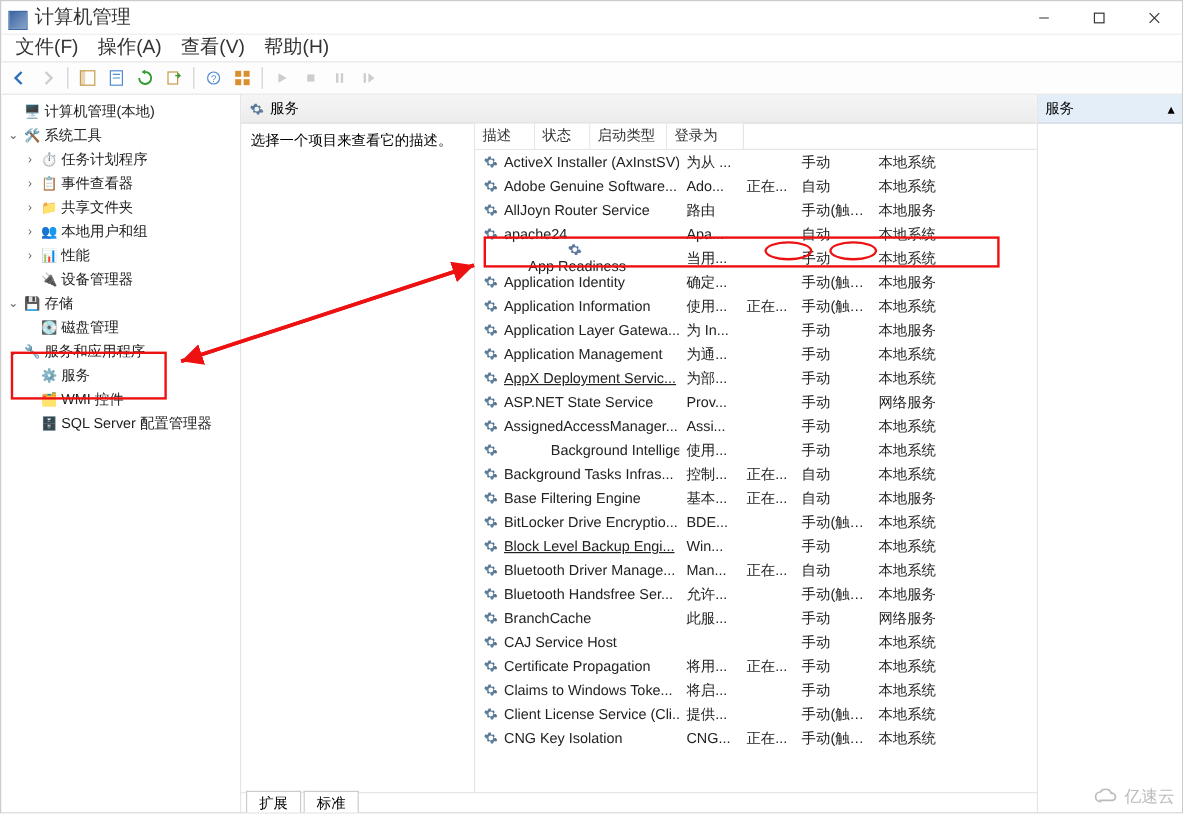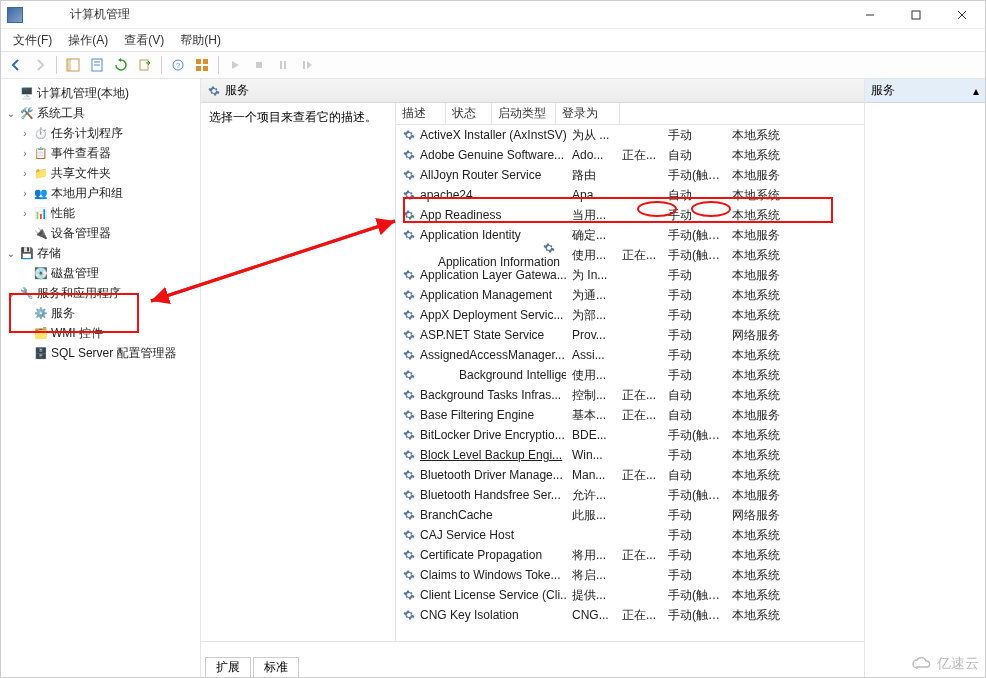--- a/index.html
+++ b/index.html
@@ -1,23 +1,23 @@
 <!DOCTYPE html>
 <html><head>
 <meta charset="utf-8">
 <style>
   * { box-sizing: border-box; font-family: "Microsoft YaHei", "Segoe UI", Tahoma, sans-serif; }
   html, body { margin: 0; padding: 0; height: 100%; }
   .window { width: 986px; height: 678px; background: #fff; display: flex; flex-direction: column; border: 1px solid #ccc; position: relative; overflow: hidden;}
   .titlebar { height: 28px; display: flex; align-items: center; border-bottom: 1px solid #eee; }
-  .title-left { display: flex; align-items: flex-end; padding-left: 6px; font-size: 12px; color: #333; gap: 41px;}
+  .title-left { display: flex; align-items: flex-end; padding-left: 6px; font-size: 16px; color: #333;}
   .title-icon { width: 16px; height: 16px; margin-right: 6px; background: linear-gradient(135deg,#3b66a3,#88a3c8); border:1px solid #3b66a3;}
   .window-buttons { margin-left: auto; display: flex; }
   .win-btn { width: 46px; height: 27px; display: flex; align-items: center; justify-content: center; font-size: 10px; font-family: "Segoe MDL2 Assets","Segoe UI"; }
-  .menubar { height: 22px; display: flex; align-items: center; padding: 0 4px; font-size: 12px; color: #333; }
+  .menubar { height: 22px; display: flex; align-items: center; padding: 0 4px; font-size: 16px; color: #333; }
   .menu-item { padding: 0 8px; line-height: 22px; }
   .toolbar { height: 28px; display: flex; align-items: center; padding: 0 4px; border-top: 1px solid #e5e5e5; border-bottom: 1px solid #e5e5e5; gap: 2px; background: #fdfdfd;}
   .tool-btn { width: 22px; height: 22px; display: flex; align-items: center; justify-content: center; border: 1px solid transparent; font-size: 12px; color:#444;}
   .separator { width: 1px; height: 18px; background: #d0d0d0; margin: 0 3px;}
   .body { flex: 1; display: flex; min-height:0;}
   .tree-pane { width: 200px; border-right: 1px solid #e5e5e5; padding: 4px 0; overflow: hidden; font-size: 12px; color:#222;}
   .tnode { display: flex; align-items: center; height: 20px; padding-left: 4px; white-space: nowrap; cursor:default;}
   .tw { display:inline-block; width:12px; text-align:center; color:#666; font-size:10px;}
   .ticon { width: 14px; height: 14px; margin: 0 3px; display:inline-flex; align-items:center; justify-content:center; font-size:11px;}
   .ind { display:inline-block; }
@@ -28,21 +28,21 @@
   .desc-col { width:195px; padding:6px 8px; font-size:12px; border-right:1px solid #e5e5e5;}
   .list-wrap { flex:1; display:flex; flex-direction:column; min-width:0;}
   .list-header { display:flex; height:22px; font-size:12px; color:#333; border-bottom:1px solid #e5e5e5; flex-shrink:0;}
   .lh-cell { display:flex; align-items:center; padding:0 6px; border-right:1px solid #e5e5e5; background:#fff; position:relative;}
   .lh-cell.sort::after{ content:""; position:absolute; left:50%; top:2px; margin-left:-4px; border:4px solid transparent; border-bottom-color:#888;}
   .rows { flex:1; overflow:hidden;}
   .row { display:flex; height:20px; font-size:12px; color:#222; align-items:center;}
   .cell { padding:0 6px; white-space:nowrap; overflow:hidden; text-overflow:ellipsis;}
   .svc-icon { width:14px; height:14px; margin-right:4px; display:inline-flex; align-items:center; justify-content:center; flex-shrink:0;}
   .gearSvg { fill:#5b7a9a;}
-  .center-tabs { height:36px; display:flex; align-items:flex-end; font-size:12px; border-top:1px solid #e5e5e5; padding:0 4px;}
+  .center-tabs { height:17px; display:flex; align-items:center; font-size:12px; border-top:1px solid #e5e5e5; padding:0 4px;}
   .tab { padding:1px 10px; border:1px solid #ccc; border-bottom:none; margin-right:2px; background:#fff;}
   .tab.active { background:#fff;}
   .right-pane { width:120px; display:flex; flex-direction:column;}
   .right-header { height:24px; background:linear-gradient(#f5f5f5,#ececec); display:flex; align-items:center; padding:0 6px; font-size:12px; font-weight:bold; border-bottom:1px solid #d8d8d8;}
   .right-sub { background:#e4eef8; font-size:12px; padding:3px 6px; display:flex; align-items:center; justify-content:space-between; border-bottom:1px solid #cfd8e2;}
   .right-item { font-size:12px; padding:4px 10px; display:flex; align-items:center;}
   .tri { margin-left:auto; color:#333; font-size:9px;}
   .highlight-box { border:2px solid #e11; position:absolute; pointer-events:none; z-index:50;}
   .oval { border:2px solid #e11; border-radius:50%; position:absolute; pointer-events:none; z-index:50;}
   .arrow-svg { position:absolute; pointer-events:none; z-index:60;}
@@ -326,21 +326,21 @@
                     </svg>
                   </span>
                   <span>apache24</span>
                 </div>
                 <div class="cell cols-desc">Apa...</div>
                 <div class="cell cols-stat"></div>
                 <div class="cell cols-type">自动</div>
                 <div class="cell cols-logon">本地系统</div>
               </div>
               <div class="row">
-                <div class="cell cols-name" style="display:flex;align-items:center;">
+                <div class="cell cols-name" style="display:flex;align-items:center;flex-direction:column;">
                   <span class="svc-icon">
                     <svg width="12" height="12" viewBox="0 0 24 24">
                       <path fill="#5b7a9a" d="M12 8a4 4 0 100 8 4 4 0 000-8zm9 4a7 7 0 01-.1 1.2l2 1.6-2 3.4-2.4-1a7 7 0 01-2 1.2l-.4 2.6h-4l-.4-2.6a7 7 0 01-2-1.2l-2.4 1-2-3.4 2-1.6A7 7 0 013 12a7 7 0 01.1-1.2l-2-1.6 2-3.4 2.4 1a7 7 0 012-1.2L8 3h4l.4 2.6a7 7 0 012 1.2l2.4-1 2 3.4-2 1.6c.1.4.2.8.2 1.2z"></path>
                     </svg>
                   </span>
                   <span>App Readiness</span>
                 </div>
                 <div class="cell cols-desc">当用...</div>
                 <div class="cell cols-stat"></div>
                 <div class="cell cols-type">手动</div>
@@ -354,21 +354,21 @@
                     </svg>
                   </span>
                   <span>Application Identity</span>
                 </div>
                 <div class="cell cols-desc">确定...</div>
                 <div class="cell cols-stat"></div>
                 <div class="cell cols-type">手动(触发...</div>
                 <div class="cell cols-logon">本地服务</div>
               </div>
               <div class="row">
-                <div class="cell cols-name" style="display:flex;align-items:flex-end;flex-direction:column;">
+                <div class="cell cols-name" style="display:flex;align-items:flex-start;">
                   <span class="svc-icon">
                     <svg width="12" height="12" viewBox="0 0 24 24">
                       <path fill="#5b7a9a" d="M12 8a4 4 0 100 8 4 4 0 000-8zm9 4a7 7 0 01-.1 1.2l2 1.6-2 3.4-2.4-1a7 7 0 01-2 1.2l-.4 2.6h-4l-.4-2.6a7 7 0 01-2-1.2l-2.4 1-2-3.4 2-1.6A7 7 0 013 12a7 7 0 01.1-1.2l-2-1.6 2-3.4 2.4 1a7 7 0 012-1.2L8 3h4l.4 2.6a7 7 0 012 1.2l2.4-1 2 3.4-2 1.6c.1.4.2.8.2 1.2z"></path>
                     </svg>
                   </span>
                   <span>Application Information</span>
                 </div>
                 <div class="cell cols-desc">使用...</div>
                 <div class="cell cols-stat">正在...</div>
                 <div class="cell cols-type">手动(触发...</div>
@@ -396,21 +396,21 @@
                     </svg>
                   </span>
                   <span>Application Management</span>
                 </div>
                 <div class="cell cols-desc">为通...</div>
                 <div class="cell cols-stat"></div>
                 <div class="cell cols-type">手动</div>
                 <div class="cell cols-logon">本地系统</div>
               </div>
               <div class="row">
-                <div class="cell cols-name" style="display:flex;align-items:flex-end;">
+                <div class="cell cols-name" style="display:flex;align-items:flex-end;text-decoration:underline;">
                   <span class="svc-icon">
                     <svg width="12" height="12" viewBox="0 0 24 24">
                       <path fill="#5b7a9a" d="M12 8a4 4 0 100 8 4 4 0 000-8zm9 4a7 7 0 01-.1 1.2l2 1.6-2 3.4-2.4-1a7 7 0 01-2 1.2l-.4 2.6h-4l-.4-2.6a7 7 0 01-2-1.2l-2.4 1-2-3.4 2-1.6A7 7 0 013 12a7 7 0 01.1-1.2l-2-1.6 2-3.4 2.4 1a7 7 0 012-1.2L8 3h4l.4 2.6a7 7 0 012 1.2l2.4-1 2 3.4-2 1.6c.1.4.2.8.2 1.2z"></path>
                     </svg>
                   </span>
                   <span>AppX Deployment Servic...</span>
                 </div>
                 <div class="cell cols-desc">为部...</div>
                 <div class="cell cols-stat"></div>
                 <div class="cell cols-type">手动</div>

